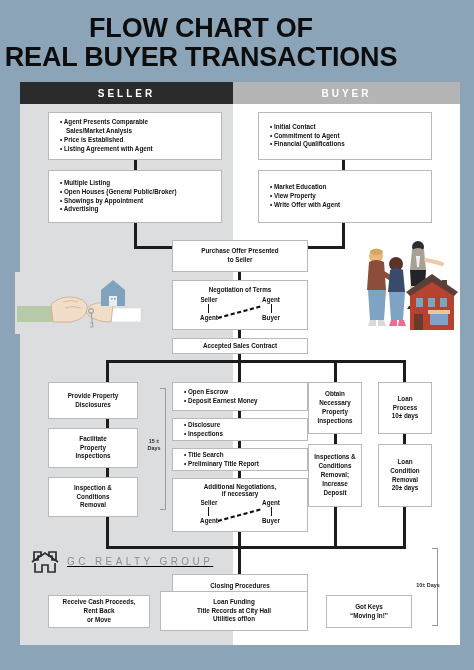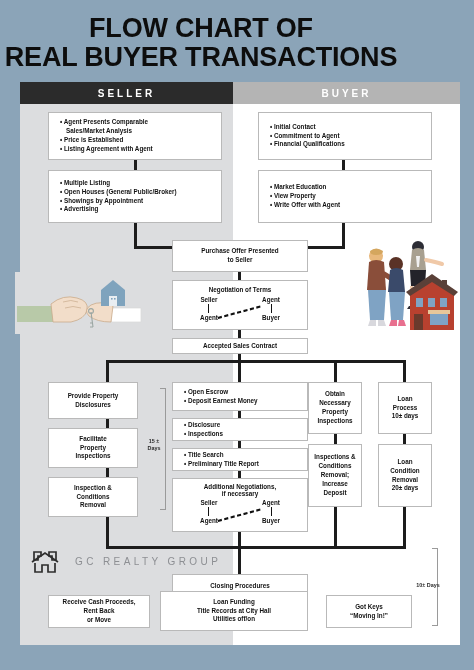--- a/index.html
+++ b/index.html
@@ -107,21 +107,21 @@
     position: absolute; height: 1px; background: #9a9a9a; width: 6px;
   }
   .bracket .lab {
     position: absolute; font-size: 5.4px; font-weight: bold; color: #2a2a2a;
     text-align: center; line-height: 1.25; white-space: nowrap;
   }
 
   
   .logo {
     position: absolute; z-index: 1;
-    display: flex; align-items: center; gap: 15px;
+    display: flex; align-items: center; gap: 7px; text-decoration: underline;
   }
   .logo .mark { width: 30px; height: 26px; }
   .logo .wordmark {
     font-size: 10px; letter-spacing: 3.4px; color: #8d8f93; font-weight: normal;
   }
 
   
   .illus { position: absolute; z-index: 1; }
 </style>
 </head>

